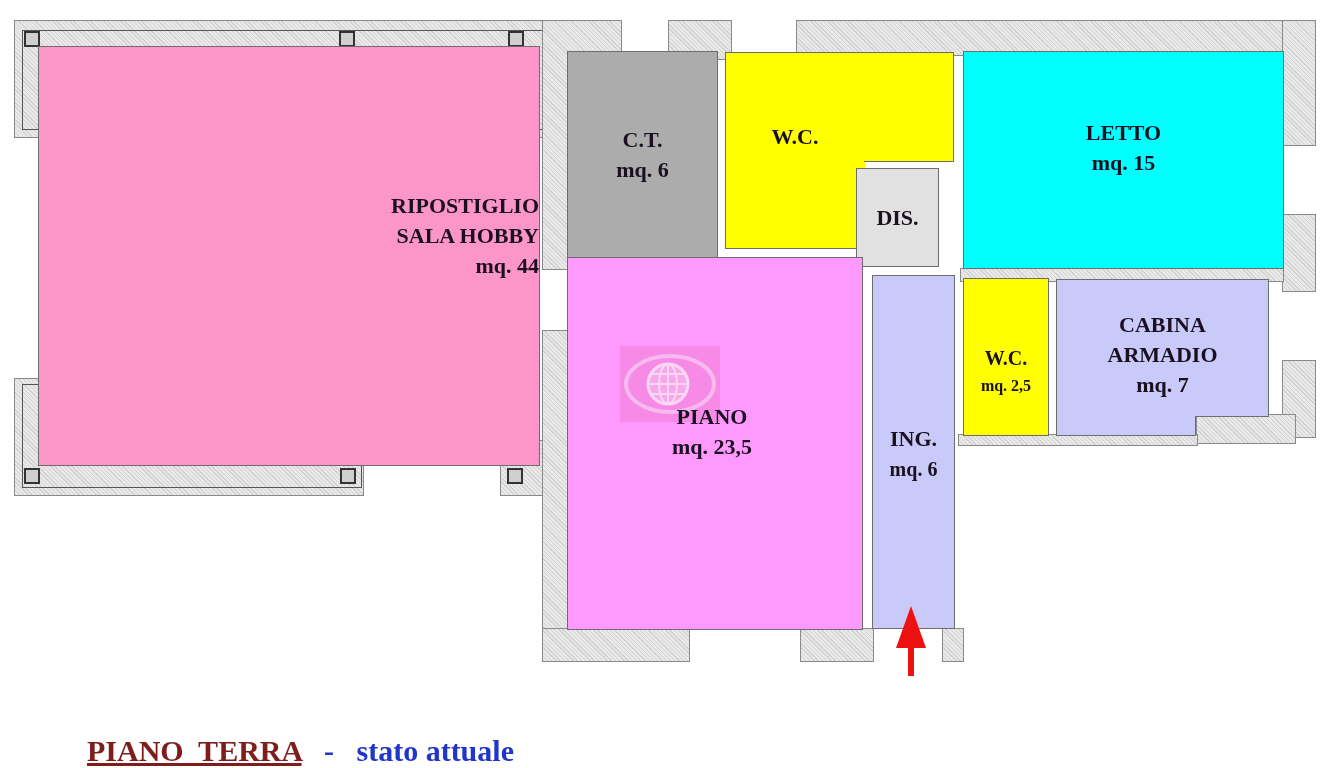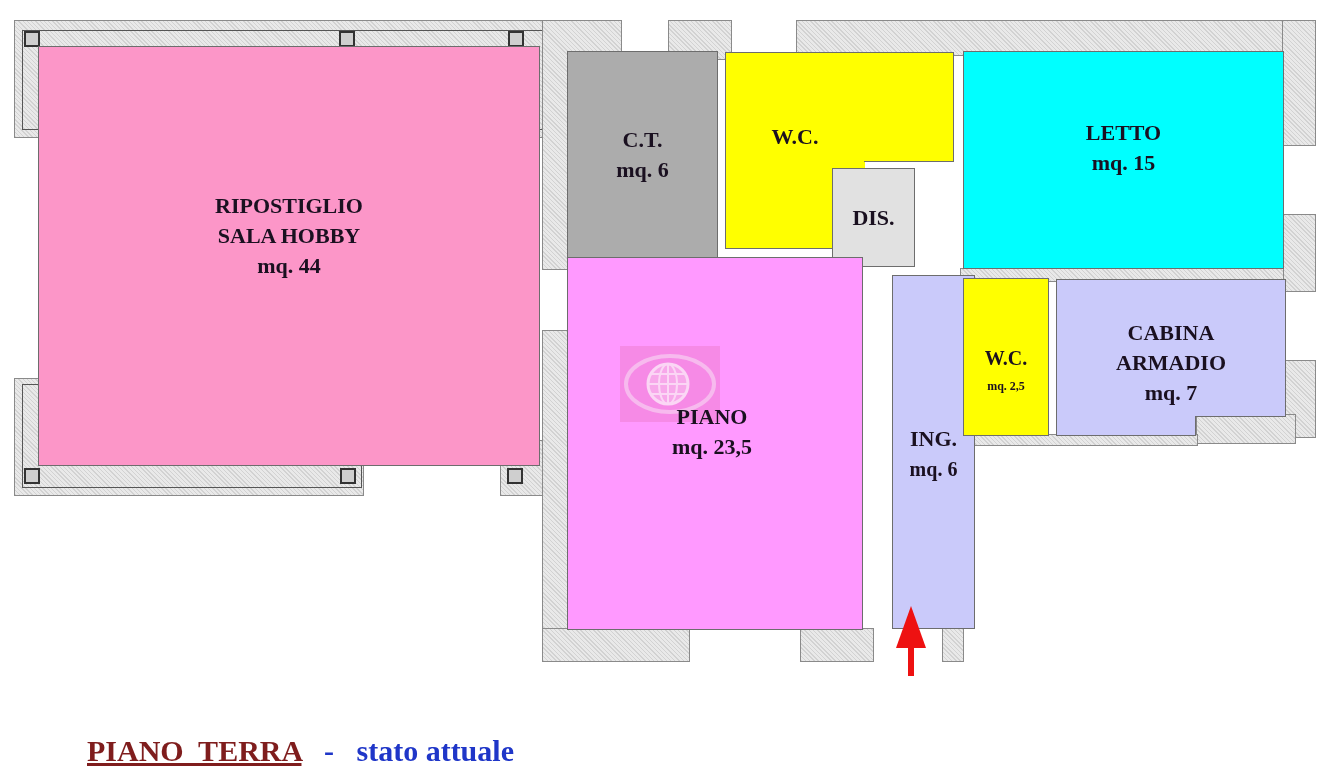--- a/index.html
+++ b/index.html
@@ -43,38 +43,38 @@
 <div class="wall" style="left:960px;top:268px;width:324px;height:14px;"></div>
 <div class="wall" style="left:958px;top:434px;width:240px;height:12px;"></div>
 
 <div class="pillar" style="left:24px;top:31px;"></div>
 <div class="pillar" style="left:339px;top:31px;"></div>
 <div class="pillar" style="left:508px;top:31px;"></div>
 <div class="pillar" style="left:24px;top:468px;"></div>
 <div class="pillar" style="left:340px;top:468px;"></div>
 <div class="pillar" style="left:507px;top:468px;"></div>
 
-<div class="room" style="left:38px;top:46px;width:502px;height:420px;background:#fc96c8;padding-bottom:40px;">
+<div class="room" style="left:38px;top:46px;width:502px;height:420px;background:#fc96c8;padding-bottom:40px;align-items:flex-end;">
   <span>RIPOSTIGLIO</span>
   <span>SALA HOBBY</span>
   <span>mq. 44</span>
 </div>
 
 <div class="room" style="left:567px;top:51px;width:151px;height:237px;background:#acacac;padding-bottom:30px;">
   <span>C.T.</span>
   <span>mq. 6</span>
 </div>
 
 <div class="room" style="left:725px;top:52px;width:140px;height:197px;background:#ffff00;border-right:none;"></div>
 <div class="room" style="left:864px;top:52px;width:90px;height:110px;background:#ffff00;border-left:none;"></div>
 <div class="label-abs" style="left:725px;width:140px;right:auto;top:122px;font-weight:bold;font-size:22px;line-height:30px;color:#1a1020;">
   <div>W.C.</div>
 </div>
 
-<div class="room" style="left:832px;top:168px;width:83px;height:99px;background:#e1e1e1;">
+<div class="room" style="left:856px;top:168px;width:83px;height:99px;background:#e1e1e1;">
   <span>DIS.</span>
 </div>
 
 <div class="room" style="left:963px;top:51px;width:321px;height:218px;background:#00ffff;padding-bottom:24px;">
   <span>LETTO</span>
   <span>mq. 15</span>
 </div>
 
 <div class="room" style="left:567px;top:257px;width:296px;height:373px;background:#ff99ff;"></div>
 <div class="watermark">
@@ -86,31 +86,31 @@
     <ellipse cx="48" cy="38" rx="9" ry="20" fill="none" stroke="#fbd6f5" stroke-width="2"></ellipse>
     <line x1="31" y1="28" x2="65" y2="28" stroke="#fbd6f5" stroke-width="2"></line>
     <line x1="31" y1="48" x2="65" y2="48" stroke="#fbd6f5" stroke-width="2"></line>
   </svg>
 </div>
 <div class="label-abs" style="left:620px;width:184px;right:auto;top:402px;font-weight:bold;font-size:22px;line-height:30px;color:#1a1020;">
   <div>PIANO</div>
   <div>mq. 23,5</div>
 </div>
 
-<div class="room" style="left:872px;top:275px;width:83px;height:354px;background:#cacafa;justify-content:flex-start;padding-top:148px;margin-left:20px;">
+<div class="room" style="left:872px;top:275px;width:83px;height:354px;background:#cacafa;justify-content:flex-start;padding-top:148px;">
   <span>ING.</span>
   <span style="font-size:20px;">mq. 6</span>
 </div>
 
 <div class="room" style="left:963px;top:278px;width:86px;height:158px;background:#ffff00;font-size:20px;line-height:28px;padding-top:30px;">
   <span>W.C.</span>
-  <span style="font-size:12px;">mq. 2,5</span>
+  <span style="font-size:16px;">mq. 2,5</span>
 </div>
 
-<div class="room" style="left:1056px;top:279px;width:230px;height:138px;background:#cacafa;justify-content:center;padding-top:30px;">
+<div class="room" style="left:1056px;top:279px;width:213px;height:138px;background:#cacafa;justify-content:flex-start;padding-top:30px;">
   <span>CABINA</span>
   <span>ARMADIO</span>
   <span>mq. 7</span>
 </div>
 <div class="room" style="left:1056px;top:416px;width:140px;height:20px;background:#cacafa;border-top:none;"></div>
 
 <div class="arrow" style="left:895px;top:606px;">
   <svg width="32" height="72" viewBox="0 0 32 72">
     <polygon points="16,0 31,42 1,42" fill="#ee1111"></polygon>
     <rect x="13" y="40" width="6" height="30" fill="#ee1111"></rect>

